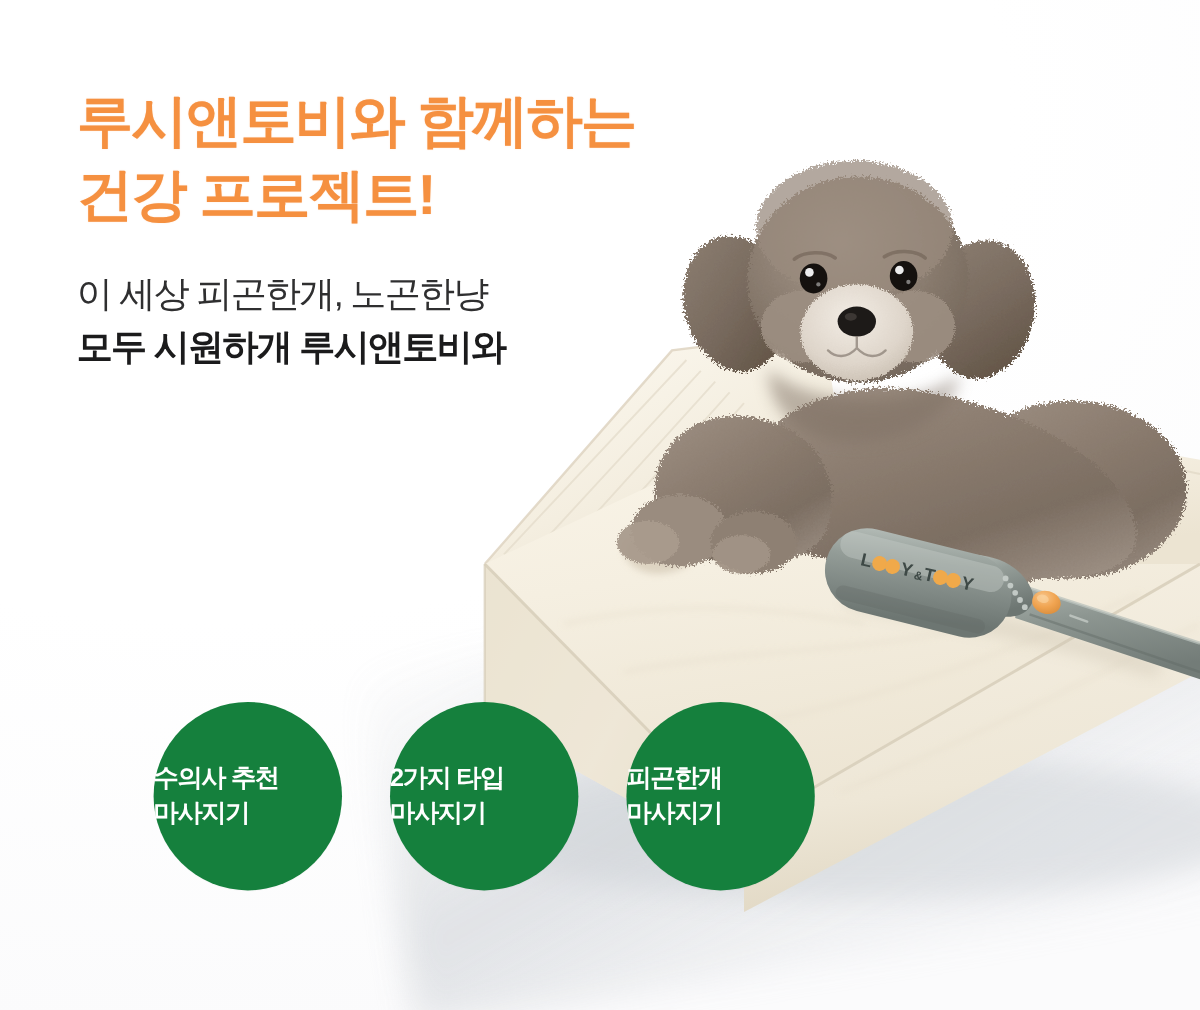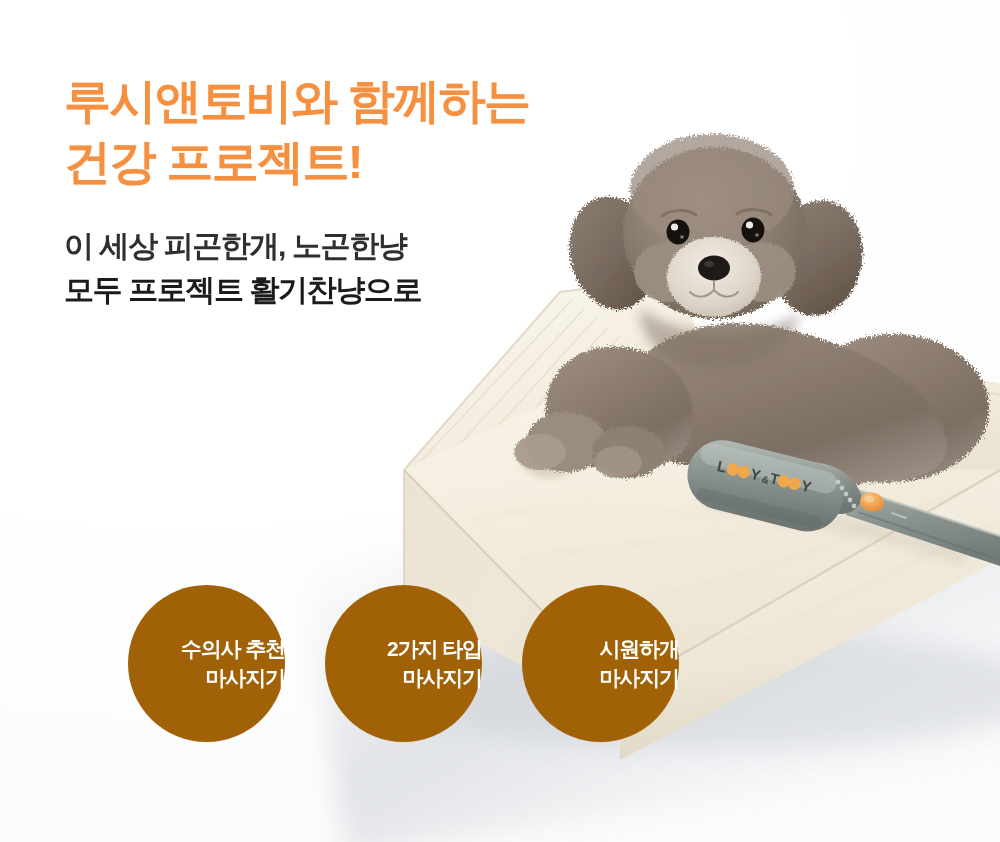--- a/index.html
+++ b/index.html
@@ -60,21 +60,21 @@
     text-shadow:0 0 1px rgba(245,144,64,.35);
   }
   .sub{
     margin:0;
     padding-top:32px;
   }
   .sub-line1{
     display:block;
     color:#2f2f30;
     font-size:30px;
-    font-weight:700;
+    font-weight:400;
     line-height:1.45;
     letter-spacing:-1.4px;
   }
   .sub-line2{
     display:block;
     color:#1b1b1c;
     font-size:30px;
     font-weight:bold;
     line-height:1.45;
     letter-spacing:-1.4px;
@@ -83,24 +83,24 @@
   
   .badges{
     position:absolute;
     left:128px; top:585px;
     display:flex;
     gap:40px;
   }
   .badge{
     width:157px; height:157px;
     border-radius:50%;
-    background:#a16207;
+    background:#15803d;
     display:flex;
     flex-direction:column;
-    align-items:flex-end;
+    align-items:flex-start;
     justify-content:center;
     color:#ffffff;
     text-align:center;
     line-height:1.34;
     letter-spacing:-1.1px;
     font-size:21px;
     font-weight:bold;
     box-shadow:0 1px 0 rgba(0,0,0,.02);
   }
   .badge span{display:block;white-space:nowrap;}
@@ -346,37 +346,37 @@
     </g>
   </svg>
   </div>
 
   <div class="copy">
     <h1 class="headline">루시앤토비와 함께하는
 건강 프로젝트!</h1>
 
     <p class="sub">
       <span class="sub-line1">이 세상 피곤한개, 노곤한냥</span>
-      <span class="sub-line2">모두 프로젝트 활기찬냥으로</span>
+      <span class="sub-line2">모두 시원하개 루시앤토비와</span>
     </p>
   </div>
 
   <div class="badges">
 
     <div class="badge">
       <span>수의사 추천</span>
       <span>마사지기</span>
     </div>
 
     <div class="badge">
       <span>2가지 타입</span>
       <span>마사지기</span>
     </div>
 
 
     <div class="badge">
-      <span>시원하개</span>
+      <span>피곤한개</span>
       <span>마사지기</span>
     </div>
 
   </div>
 
 </div>
 
 </body></html>

